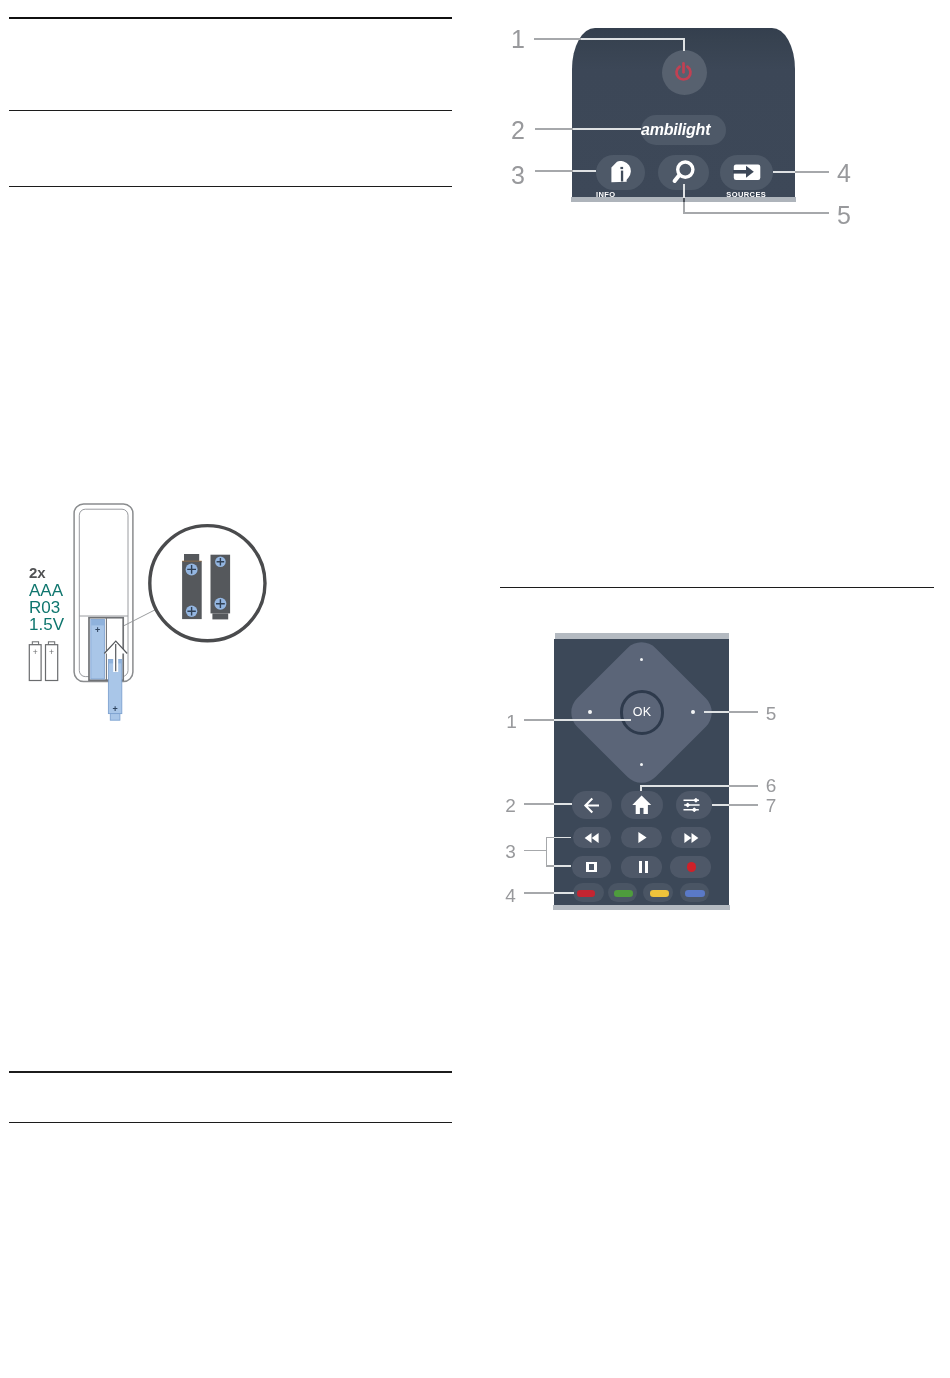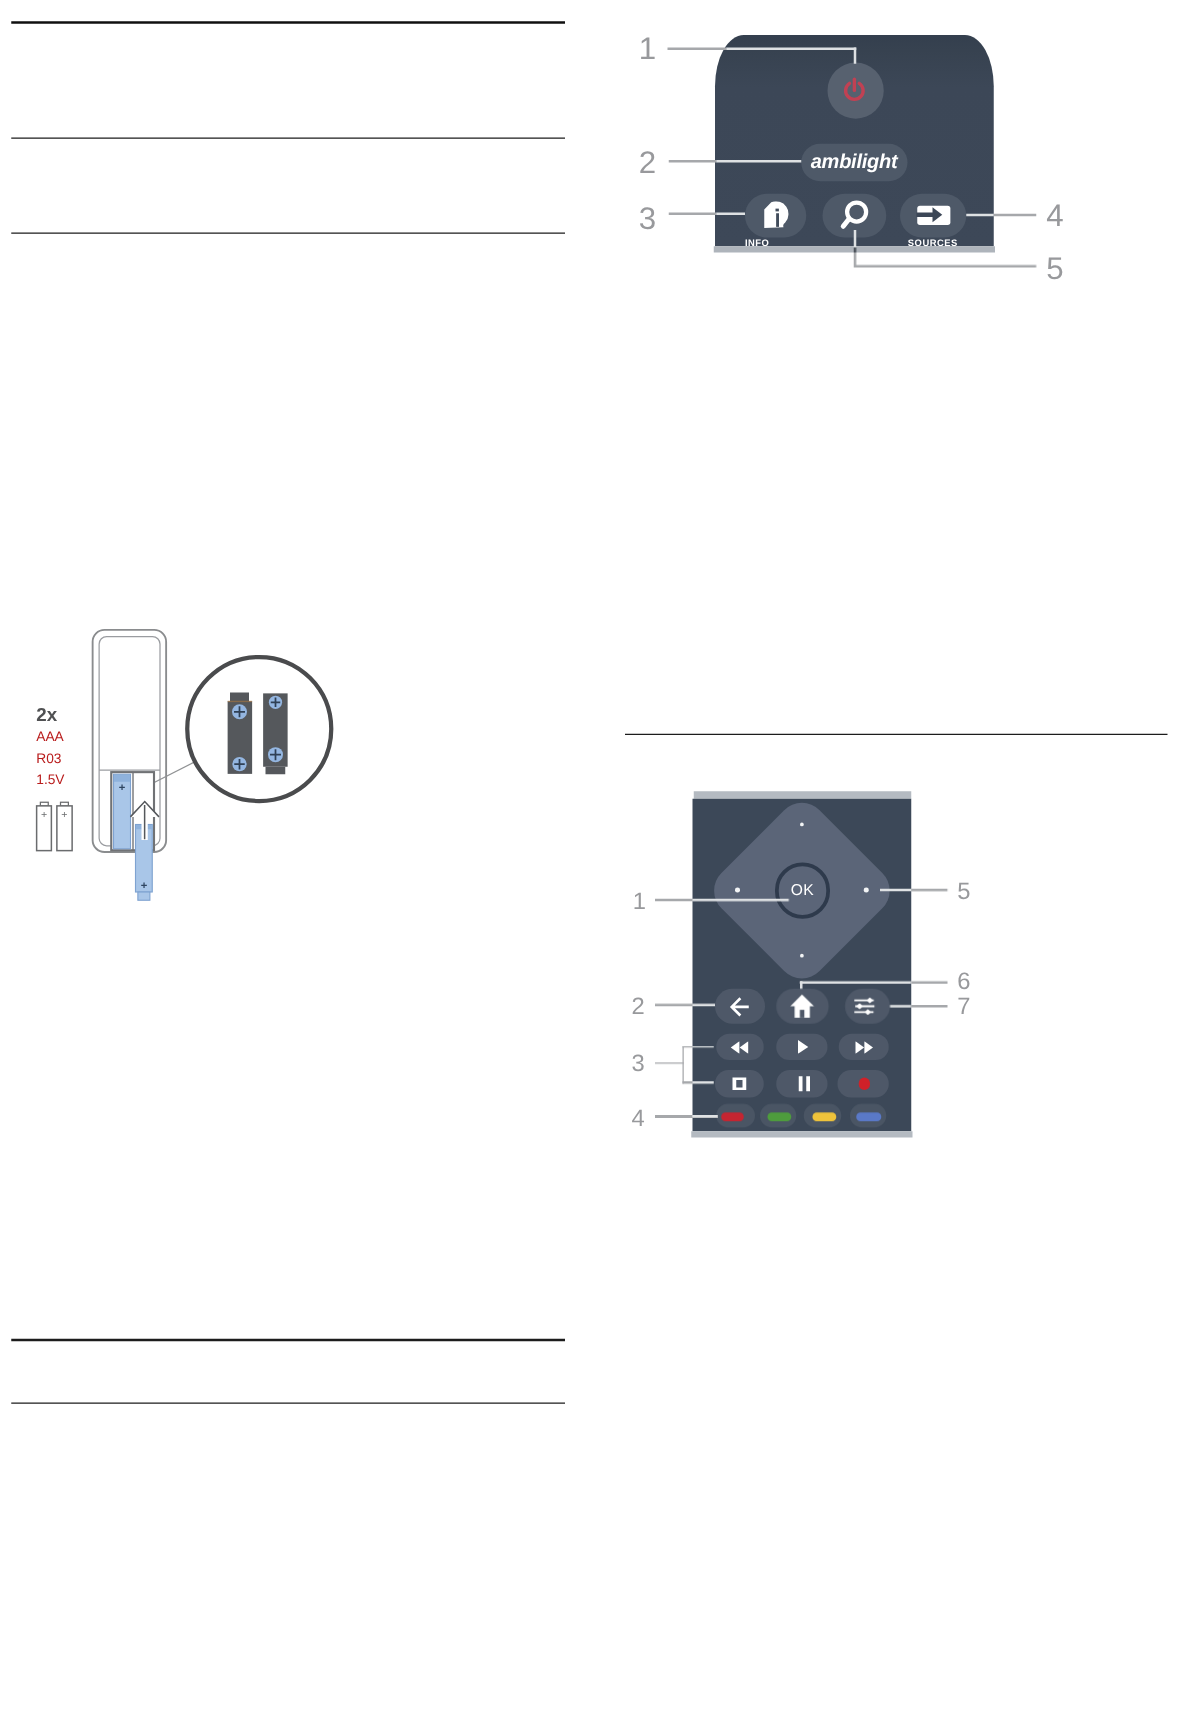--- a/index.html
+++ b/index.html
@@ -28,21 +28,21 @@
 
 <div class="abs" style="left:661.8px;top:50.1px;width:45.4px;height:45.4px;border-radius:50%;background:#57616f;"></div>
 
 <svg class="abs" style="left:671px;top:60px;" width="25" height="25" viewBox="0 0 25 25">
   <path d="M 8.6 6.7 A 7 7 0 1 0 16.4 6.7" fill="none" stroke="#c14153" stroke-width="2.7" stroke-linecap="round"></path>
   <line x1="12.5" y1="3.4" x2="12.5" y2="12.3" stroke="#c14153" stroke-width="2.7" stroke-linecap="round"></line>
 </svg>
 
 <div class="abs" style="left:641px;top:115.4px;width:84.5px;height:29.5px;border-radius:15px;background:#4e5968;"></div>
 
-<div class="abs" style="left:641px;top:115.4px;width:84.5px;height:29.5px;line-height:29.5px;text-align:center;
+<div class="abs" style="left:641px;top:115.4px;width:84.5px;height:29.5px;line-height:29.5px;text-align:left;
      color:#fff;font-size:16px;font-weight:bold;font-style:italic;letter-spacing:-0.2px;transform:translateZ(0);">ambilight</div>
 
 <div class="oval" style="left:595.5px;top:154.5px;width:49px;height:35.5px;border-radius:18px;"></div>
 
 <svg class="abs" style="left:611px;top:160.5px;" width="20" height="22" viewBox="0 0 20 22">
   <path d="M 0.4 21.3 L 0.4 6.6 L 6.0 0.7 A 10.1 10.1 0 0 1 17.2 16.9 A 3.3 3.3 0 0 0 15.8 20.8 L 0.4 21.3 Z" fill="#fff"></path>
   <rect x="9.4" y="5.9" width="2.7" height="2.2" fill="#414c5b"></rect>
   <rect x="9.9" y="9.6" width="2.3" height="10.9" fill="#414c5b"></rect>
 </svg>
 
@@ -139,21 +139,21 @@
   <rect x="32.3" y="641.8" width="6.3" height="3" fill="#fff" stroke="#6a6c6e" stroke-width="1"></rect>
   <rect x="29.3" y="644.7" width="11.8" height="35.8" fill="#fff" stroke="#6a6c6e" stroke-width="1.2"></rect>
   <text x="35.2" y="654.8" font-size="8.5" fill="#6a6c6e" text-anchor="middle">+</text>
 
   <rect x="48.4" y="641.8" width="6.3" height="3" fill="#fff" stroke="#6a6c6e" stroke-width="1"></rect>
   <rect x="45.5" y="644.7" width="12.2" height="35.8" fill="#fff" stroke="#6a6c6e" stroke-width="1.2"></rect>
   <text x="51.4" y="654.8" font-size="8.5" fill="#6a6c6e" text-anchor="middle">+</text>
 </svg>
 
 <div class="abs" style="left:29px;top:564px;font-size:15px;font-weight:bold;color:#505153;">2x</div>
-<div class="abs" style="left:29px;top:582px;font-size:11px;color:#b91c1c;line-height:17.2px;">AAA<br>R03<br>1.5V</div>
+<div class="abs" style="left:29px;top:582px;font-size:17px;color:#0f766e;line-height:17.2px;">AAA<br>R03<br>1.5V</div>
 
 <div class="abs" style="left:500px;top:586.5px;width:434px;height:1.5px;background:#1c1c1c;"></div>
 
 <div class="abs" style="left:554.5px;top:632.5px;width:174px;height:6.5px;background:#b4bac1;"></div>
 
 <div class="abs" style="left:554px;top:639px;width:175px;height:265.5px;background:#3c4858;"></div>
 
 <div class="abs" style="left:553px;top:904.5px;width:177px;height:5px;background:#b4bac1;"></div>
 
 <div class="abs" style="left:585.5px;top:656.5px;width:111px;height:111px;border-radius:20px;

